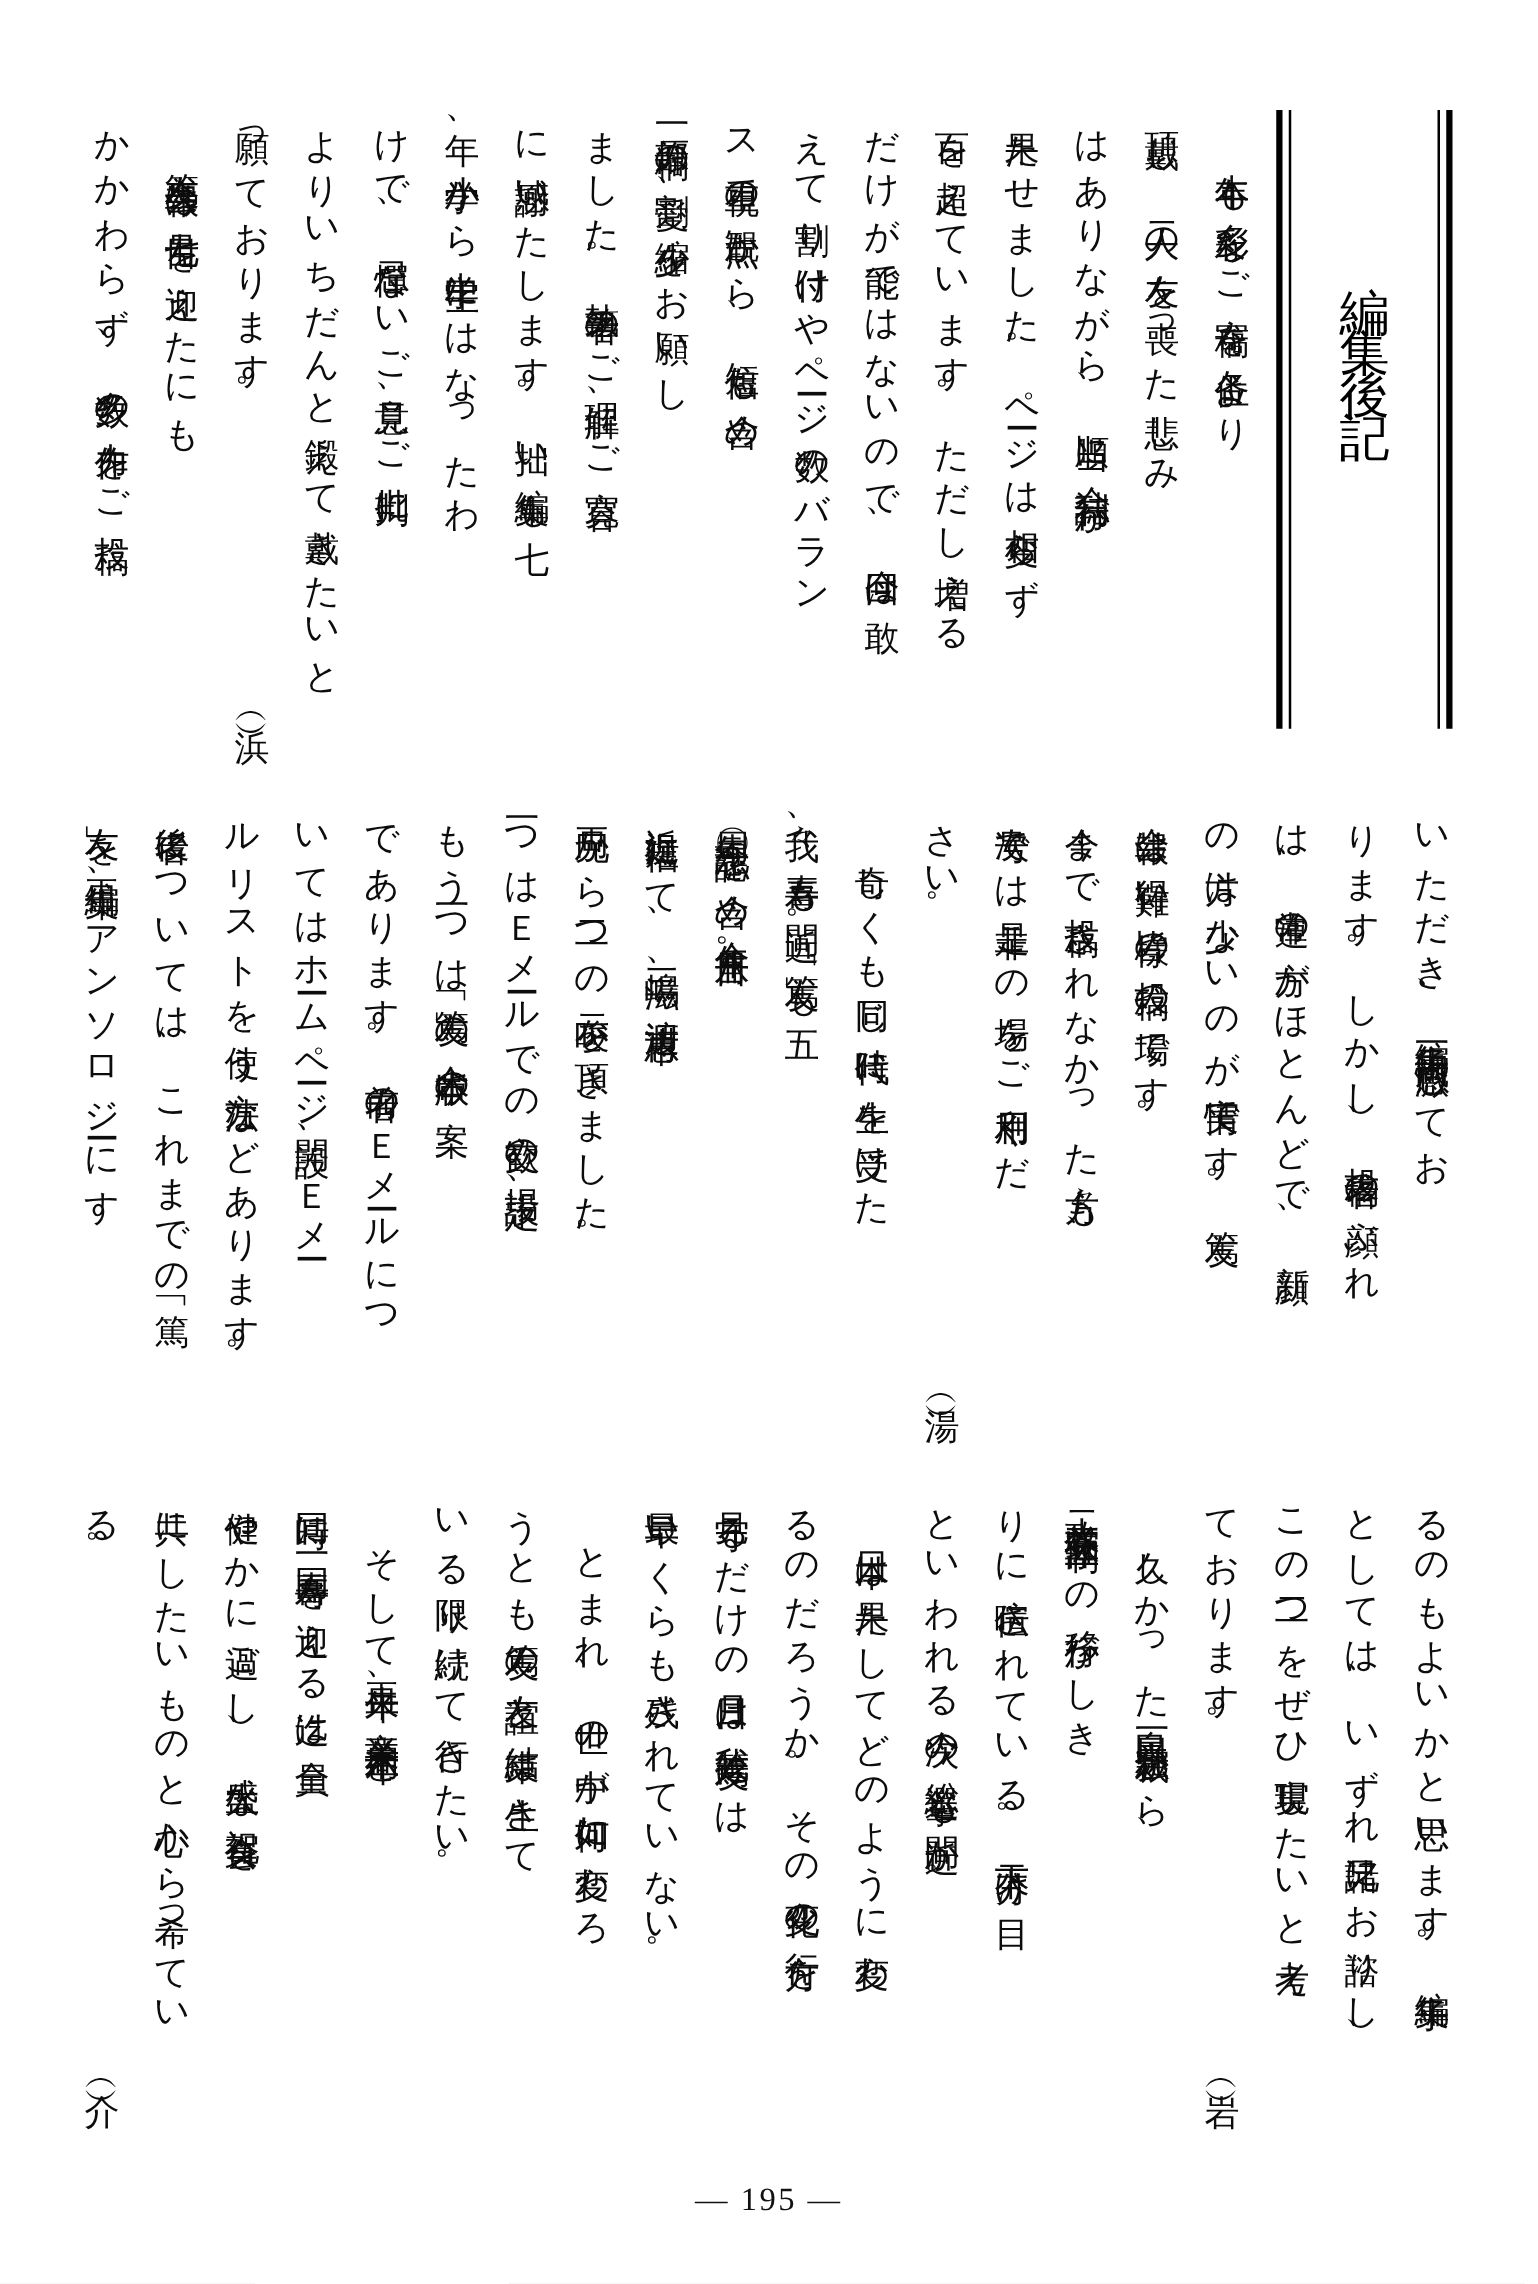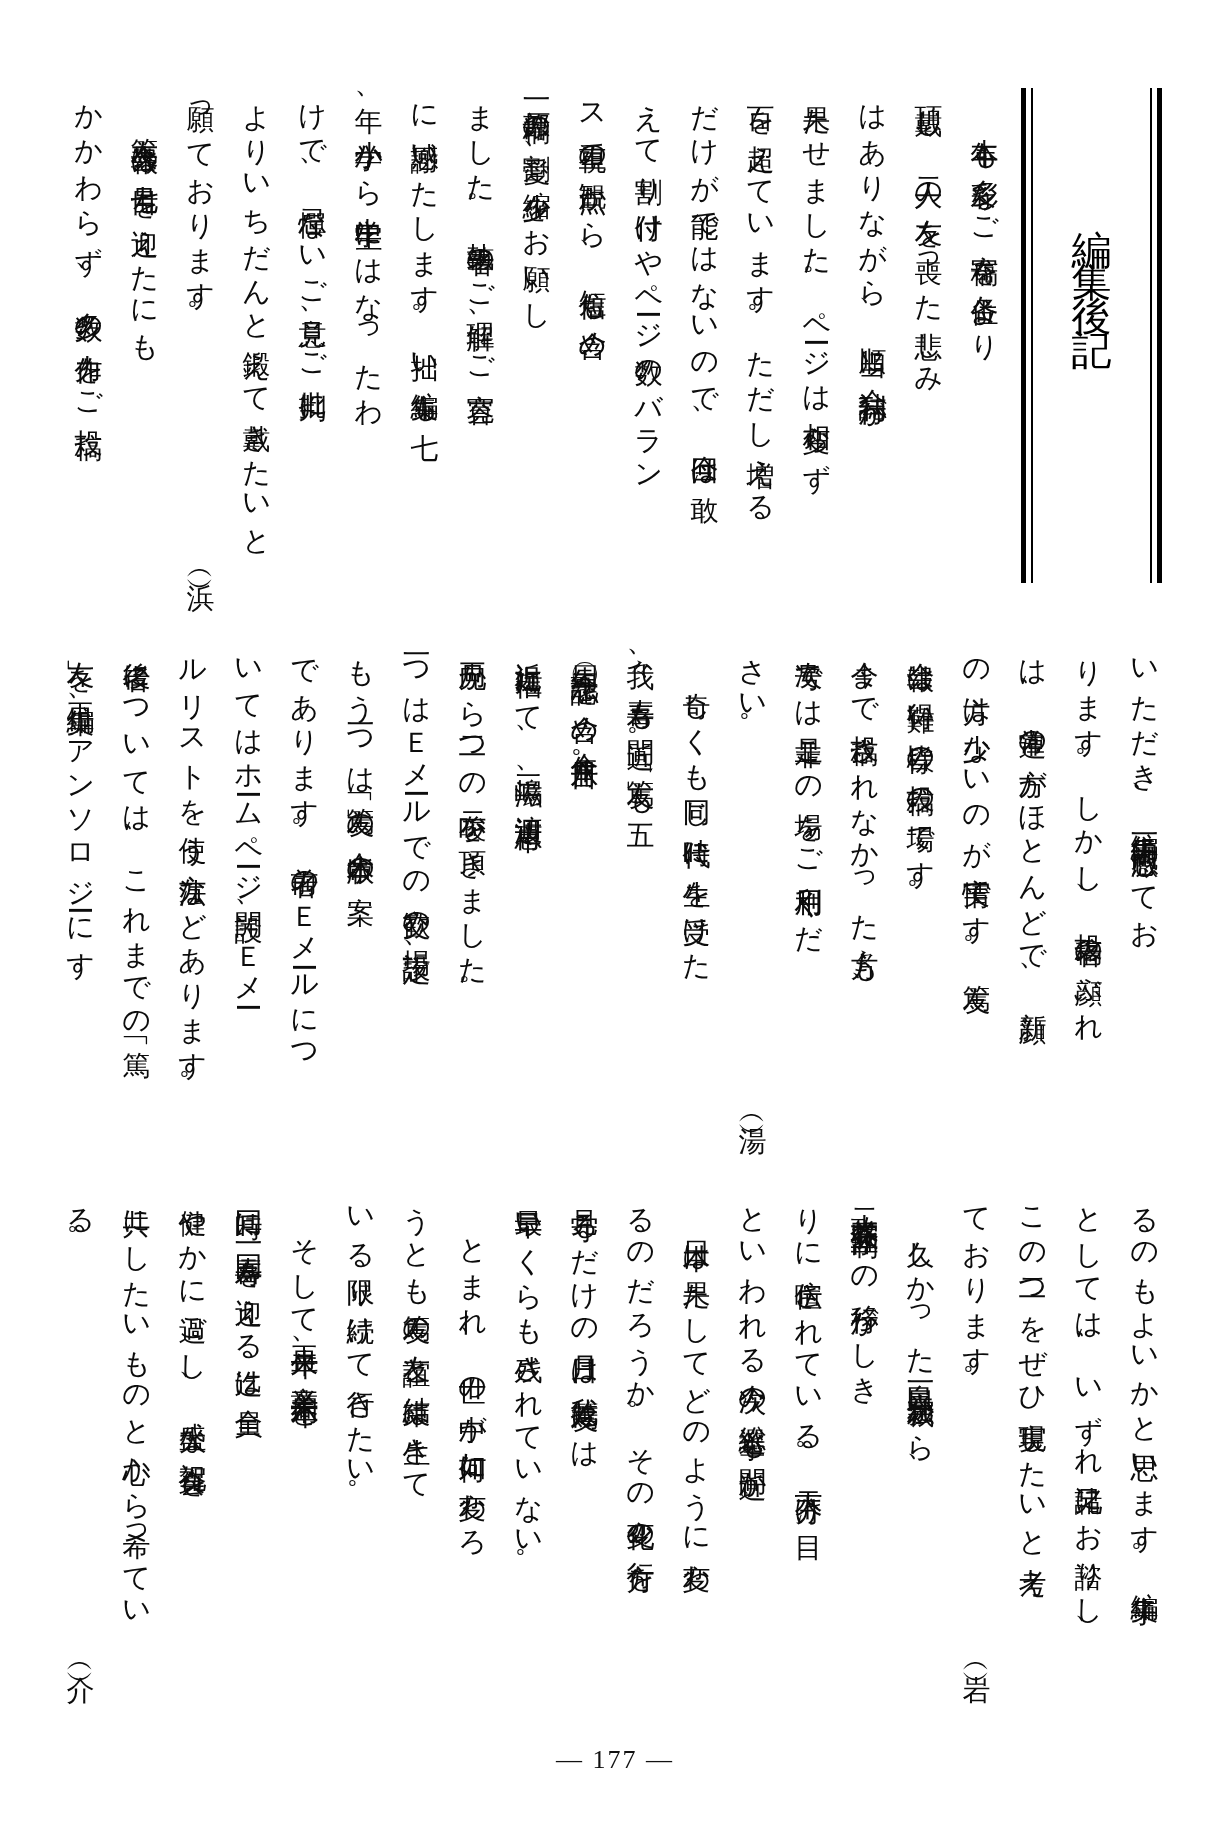--- a/index.html
+++ b/index.html
@@ -178,15 +178,15 @@
       <div class="col"><span class="col-text">　そして再来年、卒業六十周年と</span></div>
       <div class="col"><span class="col-text">同時に一同喜寿を迎える迄は全員</span></div>
       <div class="col"><span class="col-text">健やかに過ごし、盛大な祝賀会を</span></div>
       <div class="col"><span class="col-text">共にしたいものと心から希ってい</span></div>
       <div class="col has-sig">
         <span class="col-text">る。</span>
         <span class="sig">（介）</span>
       </div>
     </div>
 
-  <div class="page-number">— 177 —</div>
+  <div class="page-number">— 195 —</div>
 
 </div>
 
 </body></html>

